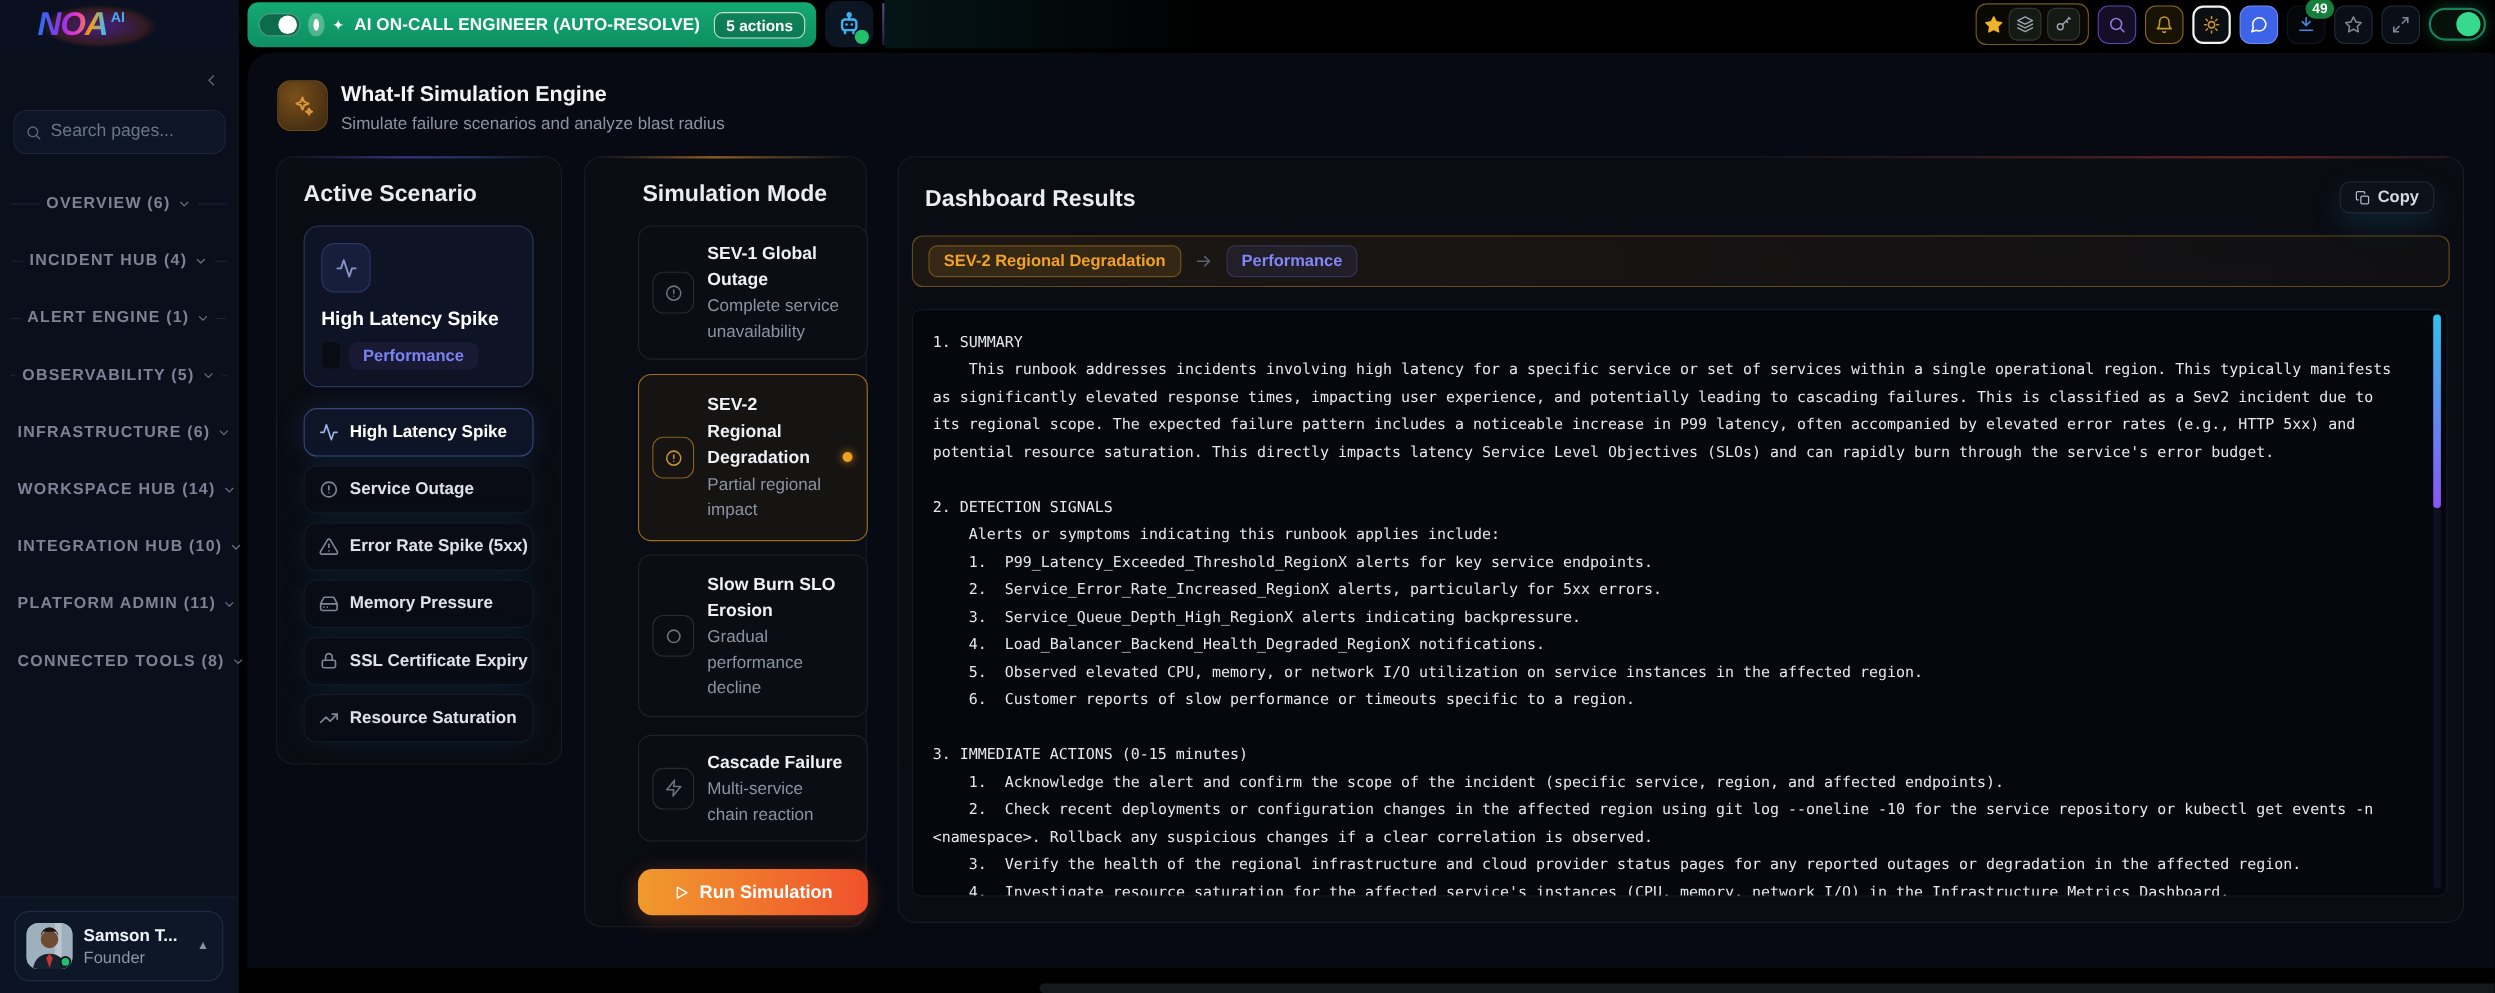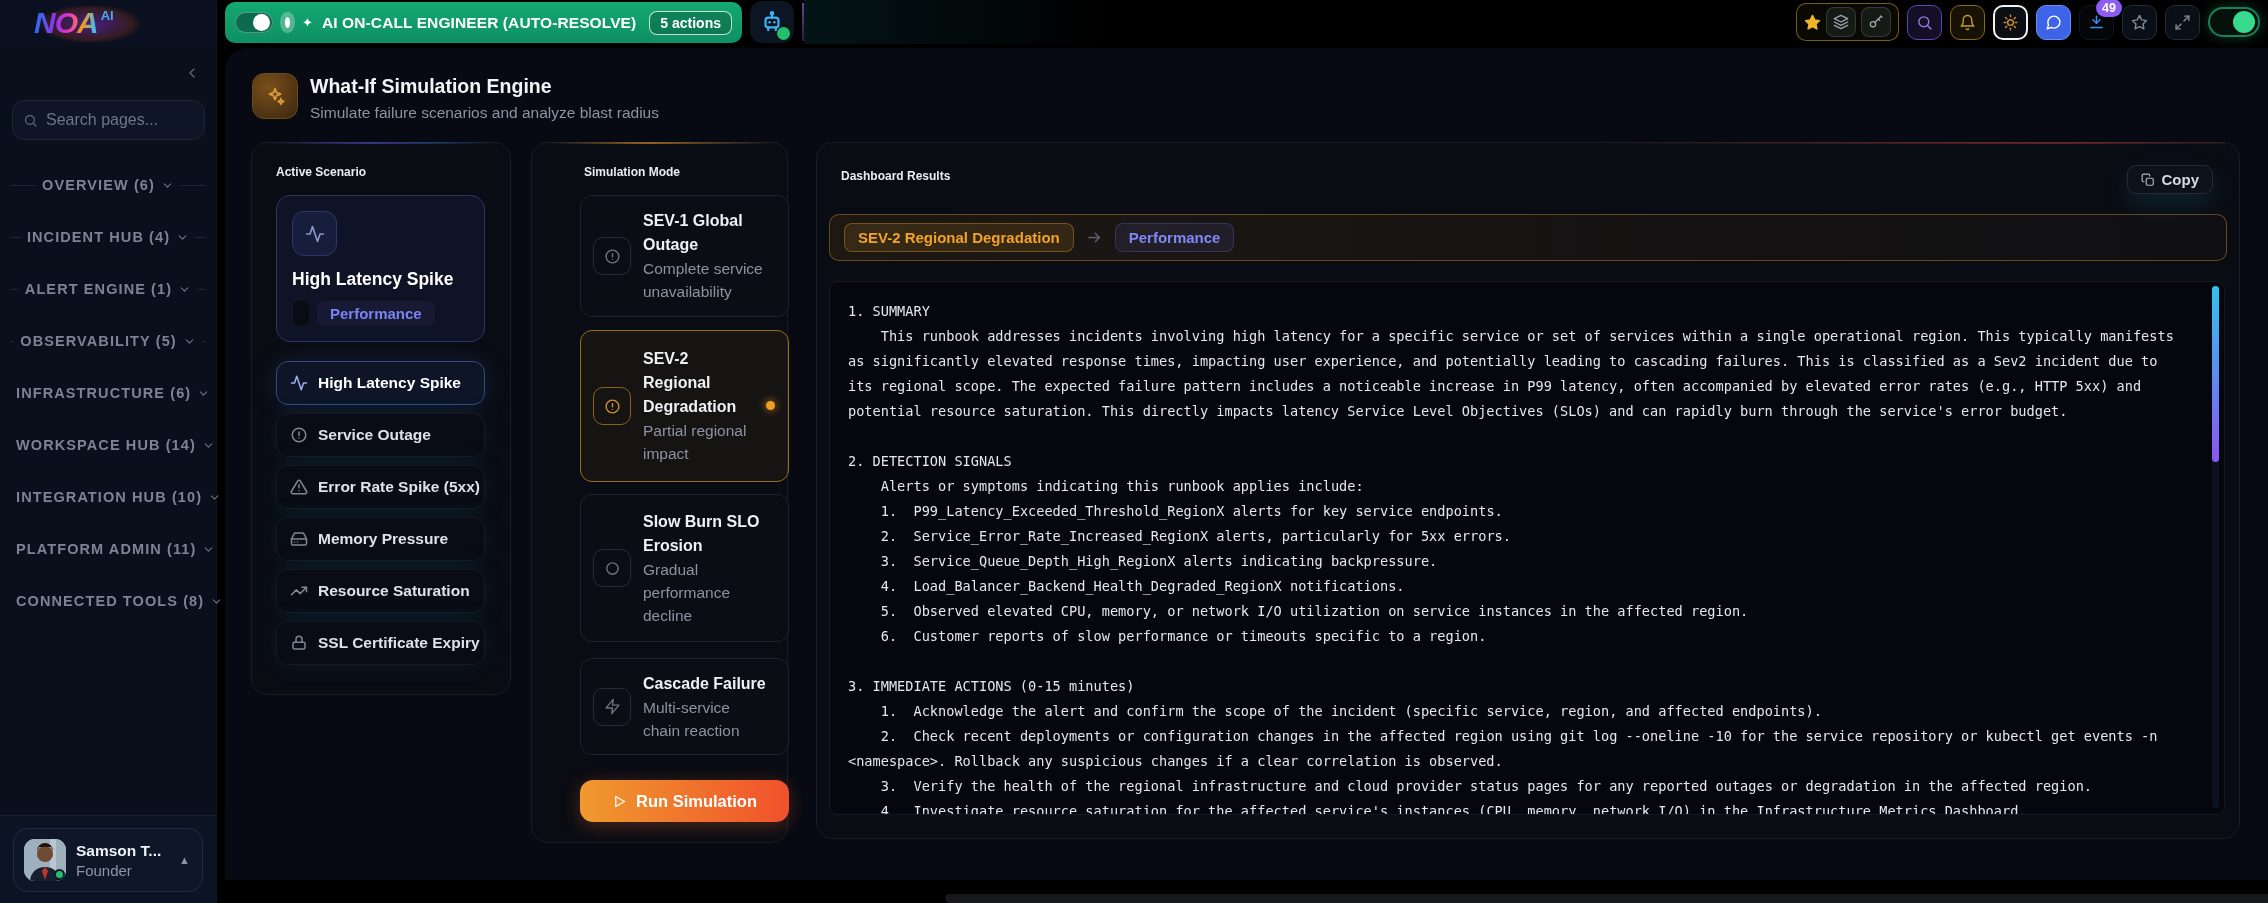--- a/index.html
+++ b/index.html
@@ -61,21 +61,21 @@
     display:flex; align-items:center; justify-content:center; color:#9aa4ad; cursor:pointer; }
   .tb-sq .ic { width:16px; height:16px; }
   .tb-btn { position:relative; width:35px; height:35px; border-radius:10px; display:flex; align-items:center; justify-content:center; cursor:pointer; background:#0a0e16; border:1px solid #242b38; }
   .tb-btn .ic { width:17px; height:17px; }
   .tb-btn.b-search { border-color:#5b43b8; background:#140f26; color:#8d7ce0; }
   .tb-btn.b-bell { border-color:#8a6a16; background:#171204; color:#c49a2a; }
   .tb-btn.b-theme { border:2px solid #f2f2f2; background:#0b0e12; color:#c98f2b; }
   .tb-btn.b-chat { background:#3d63e8; border:1px solid #6f8cf2; color:#fff; }
   .tb-btn.b-dl { background:#04060a; border:1px solid #10151f; color:#3e8df0; }
   .tb-btn.b-fav, .tb-btn.b-expand { color:#7e8795; }
-  .count-badge { position:absolute; top:-7px; right:-9px; background:#8b5cf6; color:#fff; font-size:12.5px; font-weight:800;
+  .count-badge { position:absolute; top:-7px; right:-9px; background:#15803d; color:#fff; font-size:12.5px; font-weight:800;
     padding:1px 6px; border-radius:10px; line-height:16px; }
   .big-toggle { position:relative; width:52px; height:30px; border-radius:15px; border:2px solid #16815c; background:#06110c;
     box-shadow:0 0 14px rgba(40,200,130,.30); cursor:pointer; }
   .big-toggle .knob { position:absolute; right:3px; top:2px; width:22px; height:22px; border-radius:50%; background:#37d98e; }
 
   
   .content { position:absolute; left:225px; top:48px; width:2043px; height:832px; background:#070a12; border-radius:22px 0 0 0; }
   .page-header { position:absolute; left:27px; top:25px; display:flex; gap:12px; }
   .ph-icon { width:46px; height:46px; border-radius:12px; background:radial-gradient(circle at 35% 30%, #7a4f1a, #3a2710);
     border:1px solid #6b4a1c; display:flex; align-items:center; justify-content:center; color:#d89a3a; }
@@ -84,21 +84,21 @@
   .ph-sub { font-size:15.5px; color:#8b93a3; margin-top:6px; }
 
   .panel { position:absolute; background:#0a0c13; border:1px solid #171c27; border-radius:16px; }
   .panel::before { content:""; position:absolute; top:-1px; left:14px; right:14px; height:2px; border-radius:2px; }
   .p-active { left:26px; top:94px; width:260px; height:553px; }
   .p-active::before { background:linear-gradient(90deg, transparent, rgba(90,80,220,.55) 45%, rgba(50,110,200,.35), transparent); }
   .p-mode { left:306px; top:94px; width:257px; height:701px;padding-left:28px; }
   .p-mode::before { background:linear-gradient(90deg, transparent, rgba(230,150,40,.6) 45%, transparent); }
   .p-results { left:591px; top:94px; width:1424px; height:697px; }
   .p-results::before { background:linear-gradient(90deg, transparent 55%, rgba(200,60,40,.45) 88%, rgba(200,60,40,.12)); }
-  .panel h2 { font-size:12px; font-weight:700; color:#e9edf3; }
+  .panel h2 { font-size:21px; font-weight:700; color:#e9edf3; }
   .p-active h2, .p-mode h2 { margin:22px 0 0 24px; }
 
   .feat-card { margin:16px 25px 0 24px; border-radius:14px; background:#0e1326; border:1px solid #2c3760; padding:15px; }
   .feat-icon { width:45px; height:45px; border-radius:12px; background:#171e3c; border:1px solid #2c3868;
     display:flex; align-items:center; justify-content:center; color:#8a94c4; }
   .feat-icon .ic { width:20px; height:20px; }
   .feat-name { margin-top:13px; font-size:17.5px; font-weight:700; color:#ffffff; }
   .feat-badges { margin-top:10px; display:flex; align-items:center; gap:7px; }
   .mini-box { width:18px; height:26px; border-radius:6px; background:#0a0c14; border:1px solid #12141f; }
   .perf-badge { padding:4px 13px; border-radius:8px; background:#181a33; color:#7b83f2; font-size:15px; font-weight:700; }
@@ -479,34 +479,34 @@
                 <path d="M5.45 5.1 2 12v6a2 2 0 0 0 2 2h16a2 2 0 0 0 2-2v-6l-3.45-6.9A2 2 0 0 0 16.76 4H7.24a2 2 0 0 0-1.79 1.1z"></path>
                 <line x1="6" y1="16" x2="6.01" y2="16"></line>
                 <line x1="10" y1="16" x2="10.01" y2="16"></line>
               </svg>
             </span>
             <span>Memory Pressure</span>
           </button>
         <button class="scen-btn">
             <span class="ic">
               <svg viewBox="0 0 24 24">
+                <rect x="4" y="11" width="16" height="9" rx="2"></rect>
+                <path d="M8 11V7a4 4 0 0 1 8 0v4"></path>
+              </svg>
+            </span>
+            <span>SSL Certificate Expiry</span>
+          </button>
+        <button class="scen-btn">
+            <span class="ic">
+              <svg viewBox="0 0 24 24">
                 <polyline points="2 17 8.5 10.5 13.5 15.5 22 7"></polyline>
                 <polyline points="16 7 22 7 22 13"></polyline>
               </svg>
             </span>
             <span>Resource Saturation</span>
-          </button>
-        <button class="scen-btn">
-            <span class="ic">
-              <svg viewBox="0 0 24 24">
-                <rect x="4" y="11" width="16" height="9" rx="2"></rect>
-                <path d="M8 11V7a4 4 0 0 1 8 0v4"></path>
-              </svg>
-            </span>
-            <span>SSL Certificate Expiry</span>
           </button>
       </div>
     </section>
 
     <section class="panel p-mode">
       <h2>Simulation Mode</h2>
       <div class="mode-card first" style="height:122px">
         <span class="mode-icon">
             <span class="ic">
               <svg viewBox="0 0 24 24">

